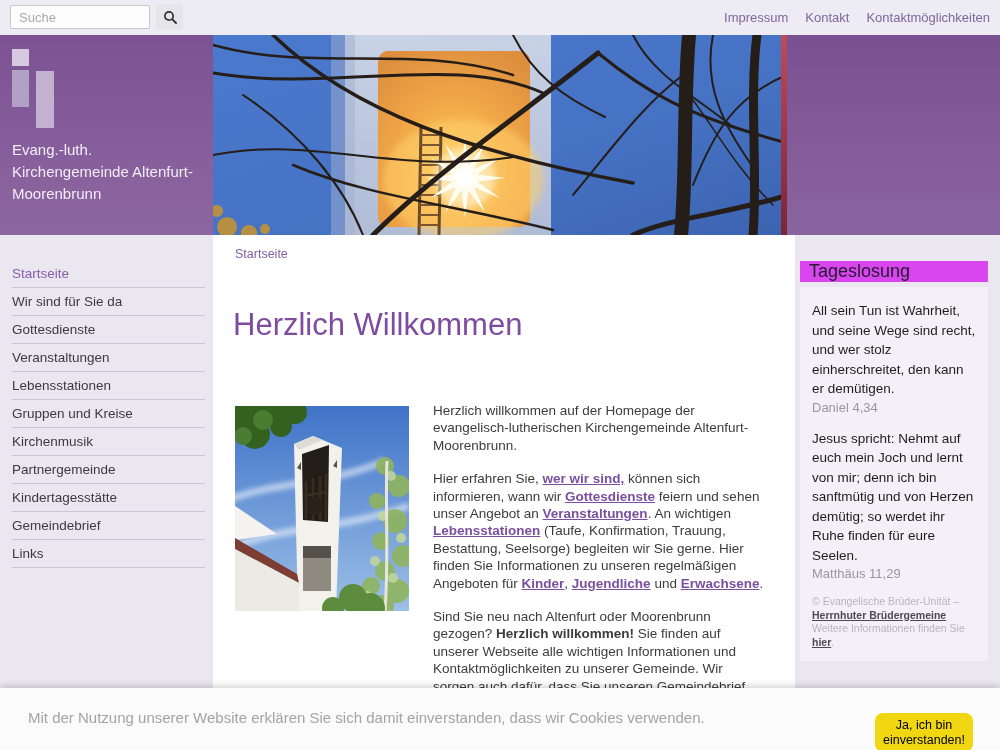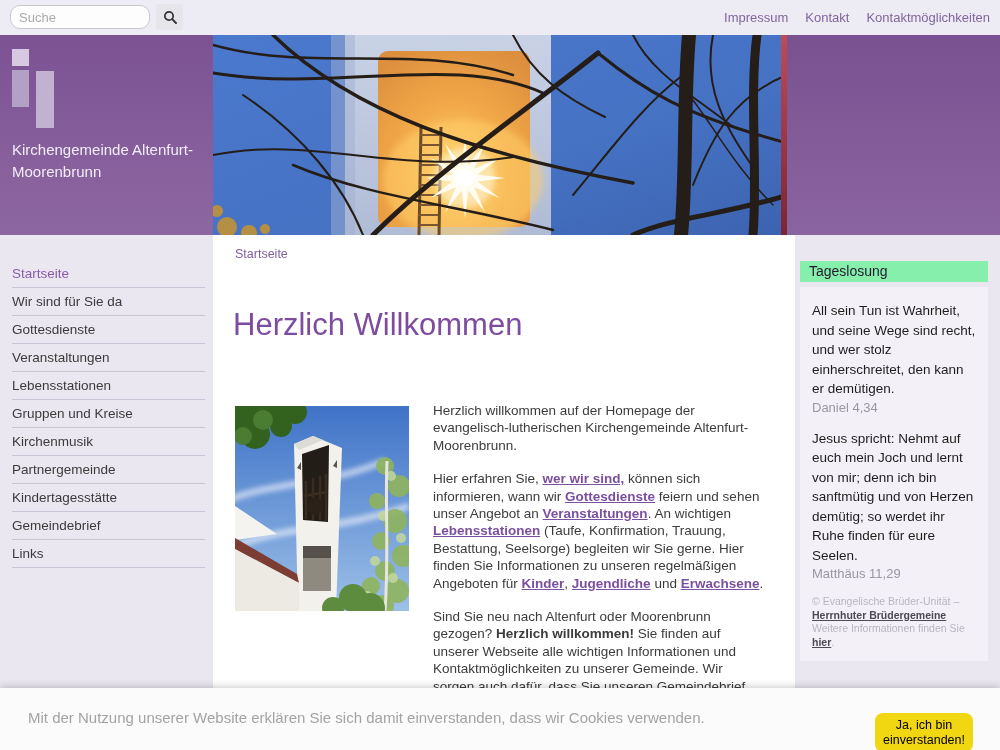--- a/index.html
+++ b/index.html
@@ -2,21 +2,21 @@
 <html><head>
 <meta charset="utf-8">
 <style>
   * { margin:0; padding:0; box-sizing:border-box; }
   html,body { width:1000px; height:750px; overflow:hidden; }
   body { position:relative; font-family:"Liberation Sans", sans-serif; background:#eae7f0; }
 
   
   .topbar { position:absolute; left:0; top:0; width:1000px; height:35px; background:#edebf4; z-index:5; }
   .search-input { position:absolute; left:10px; top:5px; width:140px; height:24px;
-    border:1px solid #c9c9c9; border-radius:10px; background:#fdfdfd; padding:0 8px;
+    border:1px solid #c9c9c9; border-radius:1px; background:#fdfdfd; padding:0 8px;
     font-size:13px; color:#444; font-family:"Liberation Sans", sans-serif; }
   .search-input::placeholder { color:#a9a9a9; }
   .search-btn { position:absolute; left:156px; top:4px; width:27px; height:26px;
     background:#e6e5e9; border:none; border-radius:3px; cursor:pointer;
     display:flex; align-items:center; justify-content:center; }
   .top-links { position:absolute; right:10px; top:0; height:35px; display:flex; align-items:center; gap:17px;margin-left:44px; }
   .top-links a { font-size:13px; color:#80669c; text-decoration:none; }
 
   
   .header { position:absolute; left:0; top:35px; width:1000px; height:200px; }
@@ -44,22 +44,22 @@
   .page-title { position:absolute; left:20px; top:72px; font-size:31px; font-weight:400; color:#7d4b9f; }
   .article-img { position:absolute; left:22px; top:171px; width:174px; height:205px; }
   .article-text { position:absolute; left:220px; top:167px; width:334px;
     font-size:13.5px; line-height:17.4px; color:#3c3c3c; }
   .article-text p { margin-bottom:16px; }
   .tlink { color:#7b4fa0; font-weight:bold; }
   .tbold { font-weight:bold; }
 
   
   .sidebar-right { position:absolute; left:800px; top:261px; width:188px; }
-  .box-head { width:188px; height:21px; background:#86efac; color:#241a2e;
-    font-size:14px; line-height:21px; padding-left:9px; }
+  .box-head { width:188px; height:21px; background:#d946ef; color:#241a2e;
+    font-size:18px; line-height:21px; padding-left:9px; }
   .losung-box { margin-top:5px; width:188px; background:#f4f0f7; padding:14px 12px 12px 12px; }
   .verse { font-size:13.5px; line-height:19.5px; color:#1d1d1d; }
   .verse-ref { font-size:13px; color:#9a96a2; margin:1px 0 14px 0; }
   .losung-foot { font-size:10.5px; line-height:13.5px; color:#b9b5c0; margin-top:14px; }
   .losung-foot a { color:#4e4a55; font-weight:bold; text-decoration:underline; }
   .kal-head { margin-top:31px; }
   .kal-box { margin-top:4px; width:188px; height:94px; background:#ffffff;
     border:1px solid #d9d9d9; padding:5px 9px; font-size:20px; font-weight:bold;
     line-height:25px; color:#111; }
 
@@ -92,20 +92,21 @@
 </div>
 
 <div class="header">
   <div class="header-left">
     <div class="logo">
       <div class="b1"></div>
         <div class="b2"></div>
         <div class="b3"></div>
     </div>
     <div class="org-name">
+      <div>Evang.-luth.</div>
       <div>Kirchengemeinde Altenfurt-</div>
       <div>Moorenbrunn</div>
     </div>
   </div>
 
   <div class="header-photo">
     <svg width="574" height="200" viewBox="0 0 574 200">
       <defs>
         <linearGradient id="sky" x1="0" y1="0" x2="1" y2="1">
           <stop offset="0" stop-color="#4b79cd"></stop>

